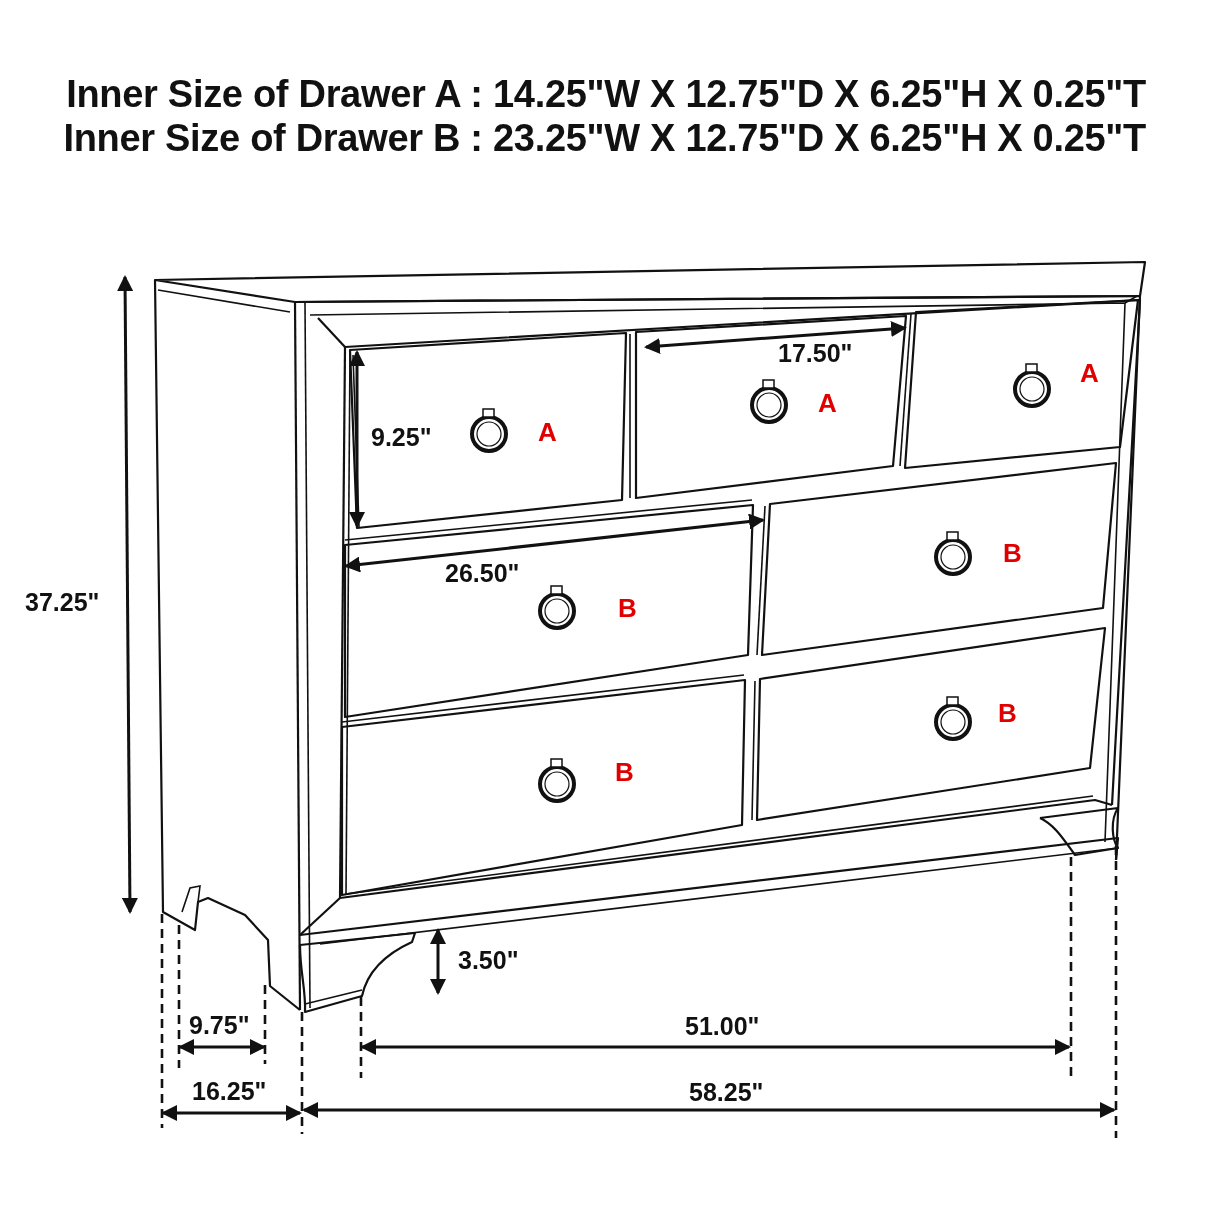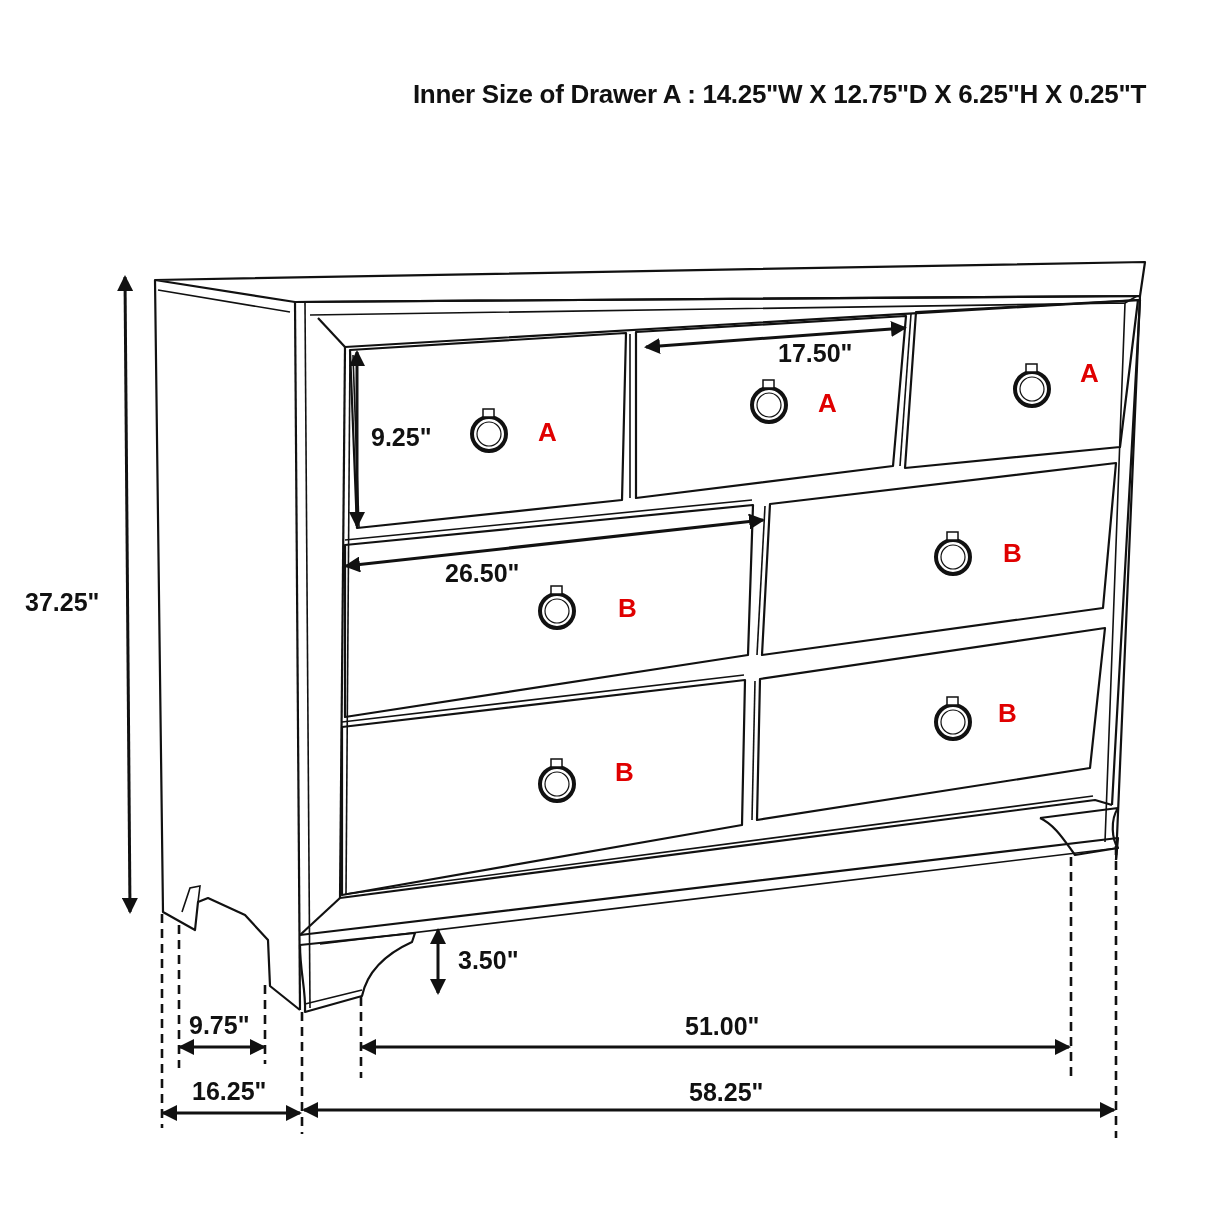--- a/index.html
+++ b/index.html
@@ -1,33 +1,34 @@
 <!DOCTYPE html>
 <html><head>
 <meta charset="utf-8">
 <style>
   html, body { margin:0; padding:0; background:#ffffff; }
   body { width:1214px; height:1214px; position:relative; overflow:hidden; font-family:"Liberation Sans", sans-serif; }
   .header { position:absolute; right:68px; top:72px; text-align:right; }
-  .header-line { font-family:"Liberation Sans", sans-serif; font-weight:bold; font-size:26px; color:#111; line-height:44px; letter-spacing:-0.3px; white-space:nowrap; }
+  .header-line { font-family:"Liberation Sans", sans-serif; font-weight:bold; font-size:38px; color:#111; line-height:44px; letter-spacing:-0.3px; white-space:nowrap; }
   svg { position:absolute; left:0; top:0; }
   .dim { font-family:"Liberation Sans", sans-serif; font-weight:bold; font-size:25px; fill:#111; }
   .lbl { font-family:"Liberation Sans", sans-serif; font-weight:bold; font-size:26px; }
   .ln { stroke:#111; stroke-width:2.2; fill:none; stroke-linejoin:round; }
   .thin { stroke:#111; stroke-width:1.6; fill:none; }
   .dash { stroke:#111; stroke-width:2.6; stroke-dasharray:9 6; fill:none; }
   .arr { stroke:#111; stroke-width:3; fill:none; }
   .ring { stroke:#111; stroke-width:4; fill:none; }
   .ringin { stroke:#111; stroke-width:1.2; fill:none; }
 </style>
 </head>
 <body>
 
 <div class="header">
   <div class="header-line">Inner Size of Drawer A : 14.25"W X 12.75"D X 6.25"H X 0.25"T</div>
+  <div class="header-line">Inner Size of Drawer B : 23.25"W X 12.75"D X 6.25"H X 0.25"T</div>
 </div>
 
 <svg width="1214" height="1214" viewBox="0 0 1214 1214">
   <defs>
     <marker id="ah" markerWidth="10" markerHeight="10" refX="8" refY="5" orient="auto-start-reverse" markerUnits="userSpaceOnUse">
       <path d="M0,0 L10,5 L0,10 Z" fill="#111"></path>
     </marker>
     <marker id="ahb" markerWidth="16" markerHeight="16" refX="14" refY="8" orient="auto-start-reverse" markerUnits="userSpaceOnUse">
       <path d="M0,0 L16,8 L0,16 Z" fill="#111"></path>
     </marker>

